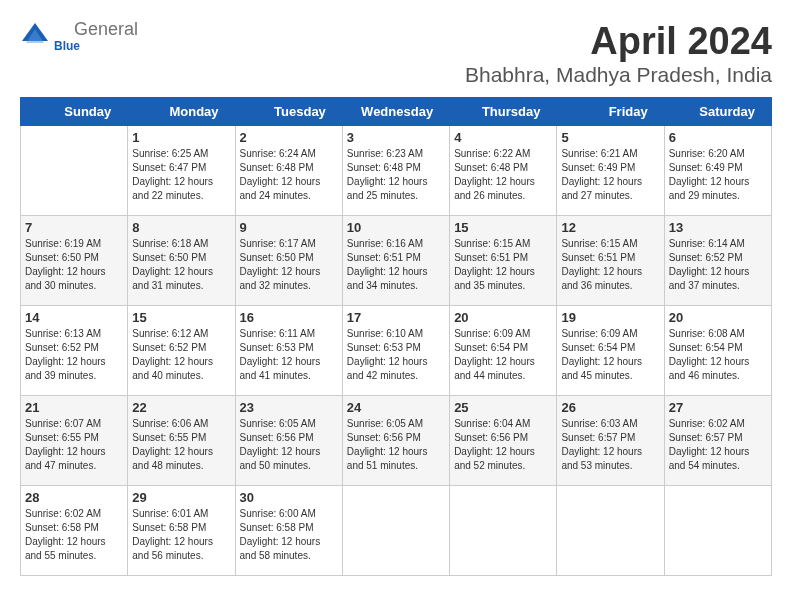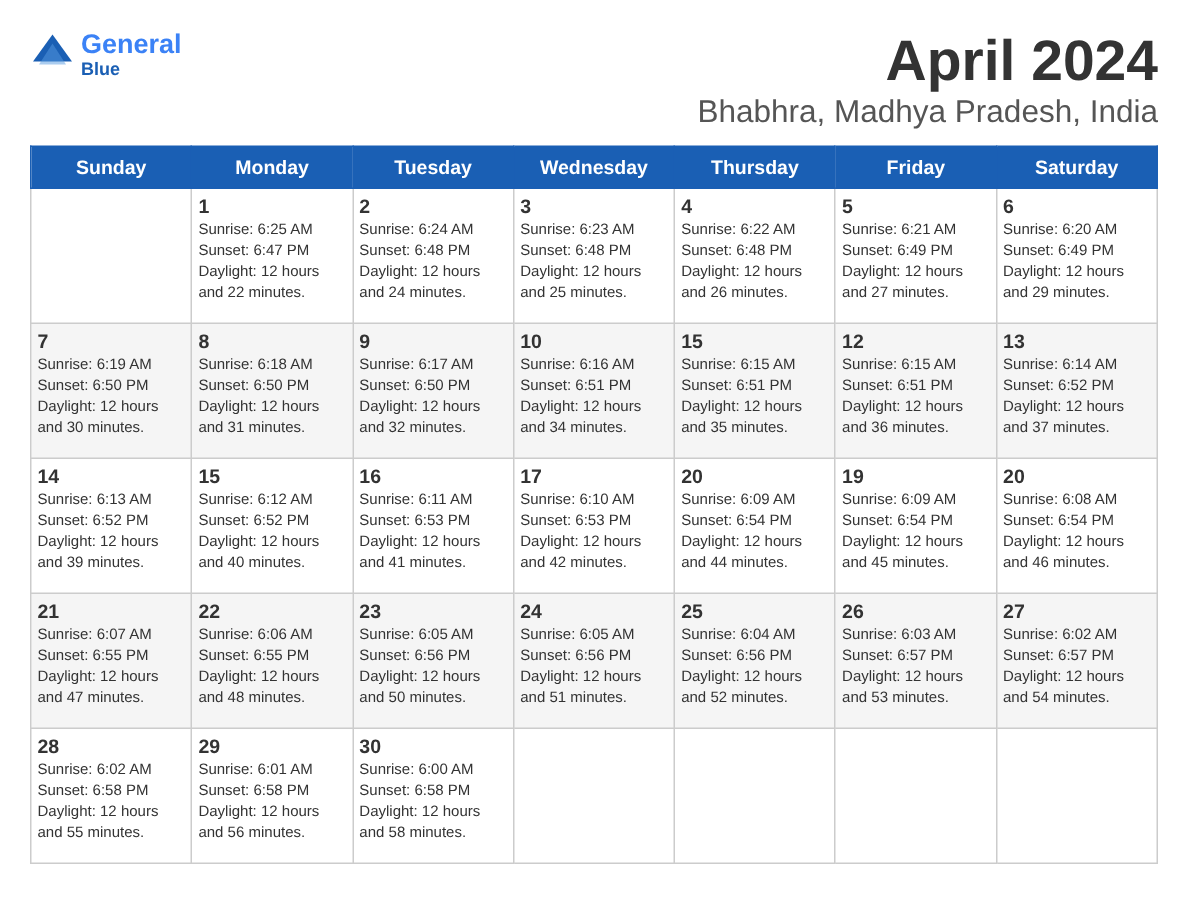--- a/index.html
+++ b/index.html
@@ -20,22 +20,23 @@
       display: flex;
       align-items: center;
     }
     .logo-text {
       display: flex;
       flex-direction: column;
       line-height: 1.1;
     }
     .logo-general {
       font-size: 18px;
-      font-weight: bold;
-      color: #3b82f6;
+      font-weight: normal;
+      color: #737373;
+      margin-left: 20px;
     }
     .logo-blue {
       font-size: 12px;
       font-weight: bold;
       color: #1a5fb4;
     }
     .logo-icon {
       width: 30px;
       height: 30px;
       margin-right: 4px;
@@ -53,22 +54,22 @@
       color: #555;
     }
     .calendar {
       width: 100%;
       border-collapse: collapse;
       font-size: 11px;
     }
     .calendar th {
       background-color: #1a5fb4;
       color: #fff;
-      padding: 6px 1px;
-      text-align: center;
+      padding: 6px 16px;
+      text-align: right;
       font-size: 13px;
       font-weight: bold;
       border: 1px solid #1a5fb4;
     }
     .calendar td {
       vertical-align: top;
       border: 1px solid #ccc;
       padding: 4px;
       width: calc(100% / 7);
       height: 90px;

